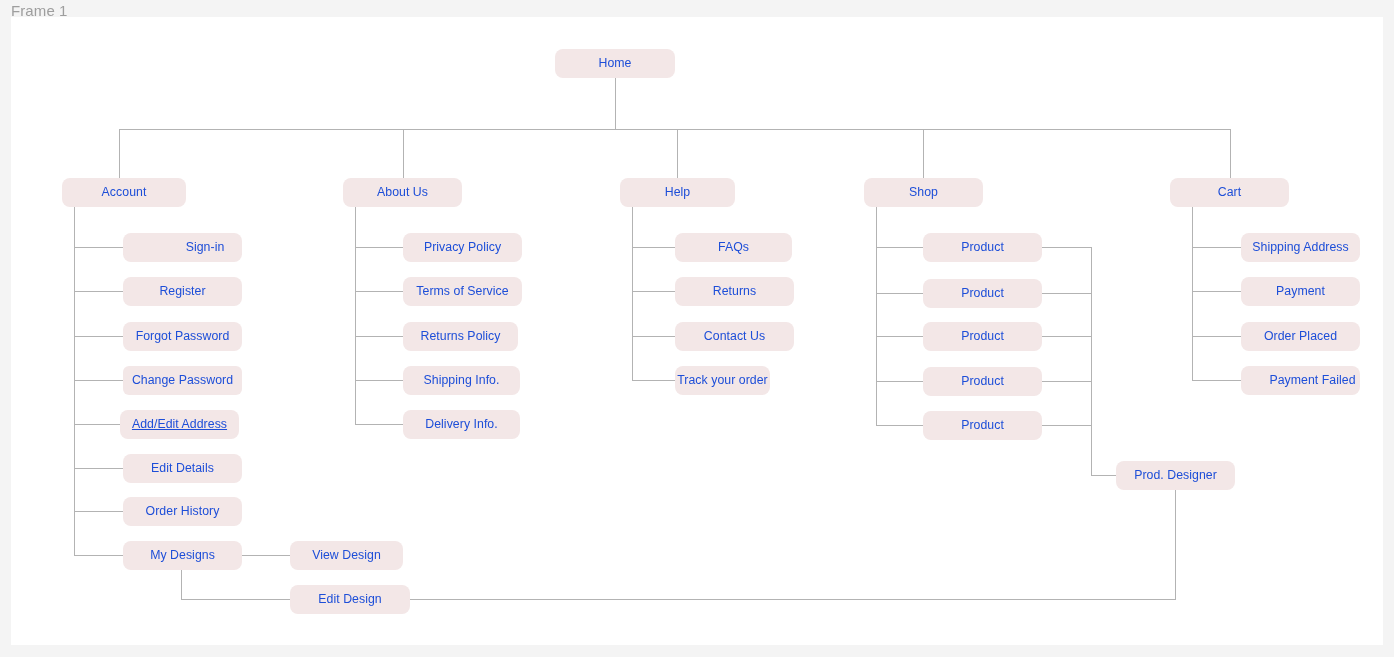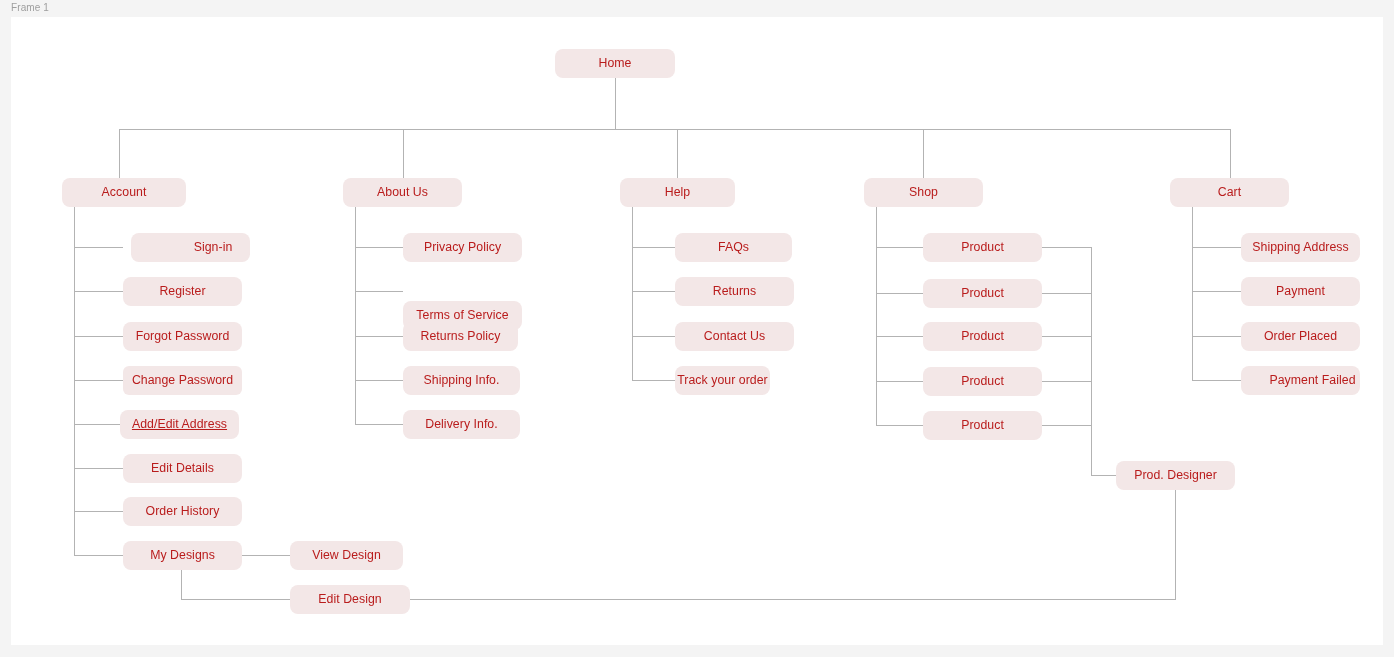--- a/index.html
+++ b/index.html
@@ -17,21 +17,21 @@
   #stage {
     position: relative;
     width: 1394px;
     height: 657px;
     background: #f4f4f4;
   }
   #frame-label {
     position: absolute;
     left: 11px;
     top: 2px;
-    font-size: 10px;
+    font-size: 15px;
     color: #9e9e9e;
     letter-spacing: .1px;
     white-space: nowrap;
   }
   #canvas {
     position: absolute;
     left: 11px;
     top: 17px;
     width: 1372px;
     height: 628px;
@@ -47,21 +47,21 @@
   }
   .node {
     position: absolute;
     box-sizing: border-box;
     background: #f3e7e7;
     border-radius: 8px;
     height: 29px;
     line-height: 29px;
     text-align: center;
     font-size: 12.3px;
-    color: #b91c1c;
+    color: #1d4ed8;
     white-space: nowrap;
     overflow: hidden;
     letter-spacing: .05px;
   }
   .node.section { }
 </style>
 </head>
 <body>
 
 <div id="stage">
@@ -134,21 +134,21 @@
     </g>
   </svg>
 
   <div class="node section" style="left:555px; top:49px; width:120px;">
     <span>Home</span>
   </div>
 
   <div class="node section" style="left:62px; top:178px; width:124px;">
     <span>Account</span>
   </div>
-  <div class="node" style="left:131px; top:233px; width:119px;padding-left:45px;">
+  <div class="node" style="left:123px; top:233px; width:119px;padding-left:45px;">
     <span>Sign-in</span>
   </div>
   <div class="node" style="left:123px; top:277px; width:119px;">
     <span>Register</span>
   </div>
   <div class="node" style="left:123px; top:322px; width:119px;">
     <span>Forgot Password</span>
   </div>
   <div class="node" style="left:123px; top:366px; width:119px;border-radius:6px;">
     <span>Change Password</span>
@@ -165,21 +165,21 @@
   <div class="node" style="left:123px; top:541px; width:119px;">
     <span>My Designs</span>
   </div>
 
   <div class="node section" style="left:343px; top:178px; width:119px;">
     <span>About Us</span>
   </div>
   <div class="node" style="left:403px; top:233px; width:119px;">
     <span>Privacy Policy</span>
   </div>
-  <div class="node" style="left:403px; top:277px; width:119px;margin-top:24px;">
+  <div class="node" style="left:403px; top:277px; width:119px;">
     <span>Terms of Service</span>
   </div>
   <div class="node" style="left:403px; top:322px; width:115px;">
     <span>Returns Policy</span>
   </div>
   <div class="node" style="left:403px; top:366px; width:117px;">
     <span>Shipping Info.</span>
   </div>
   <div class="node" style="left:403px; top:410px; width:117px;">
     <span>Delivery Info.</span>

